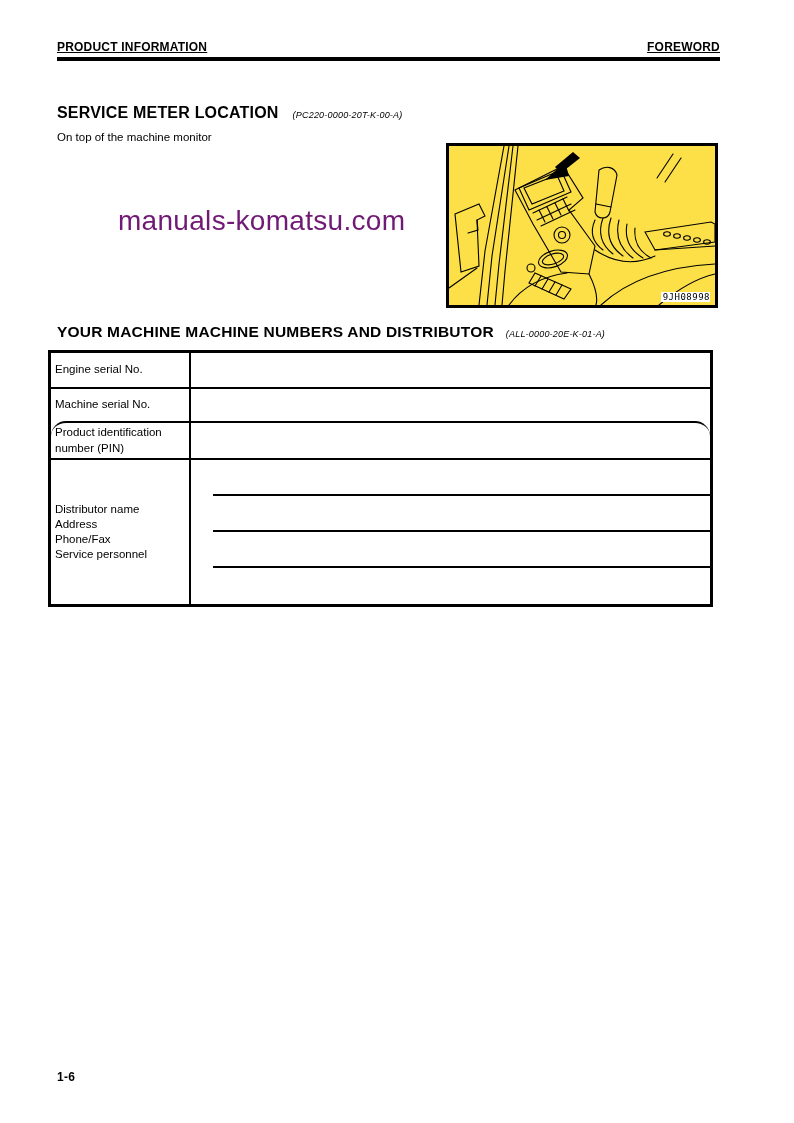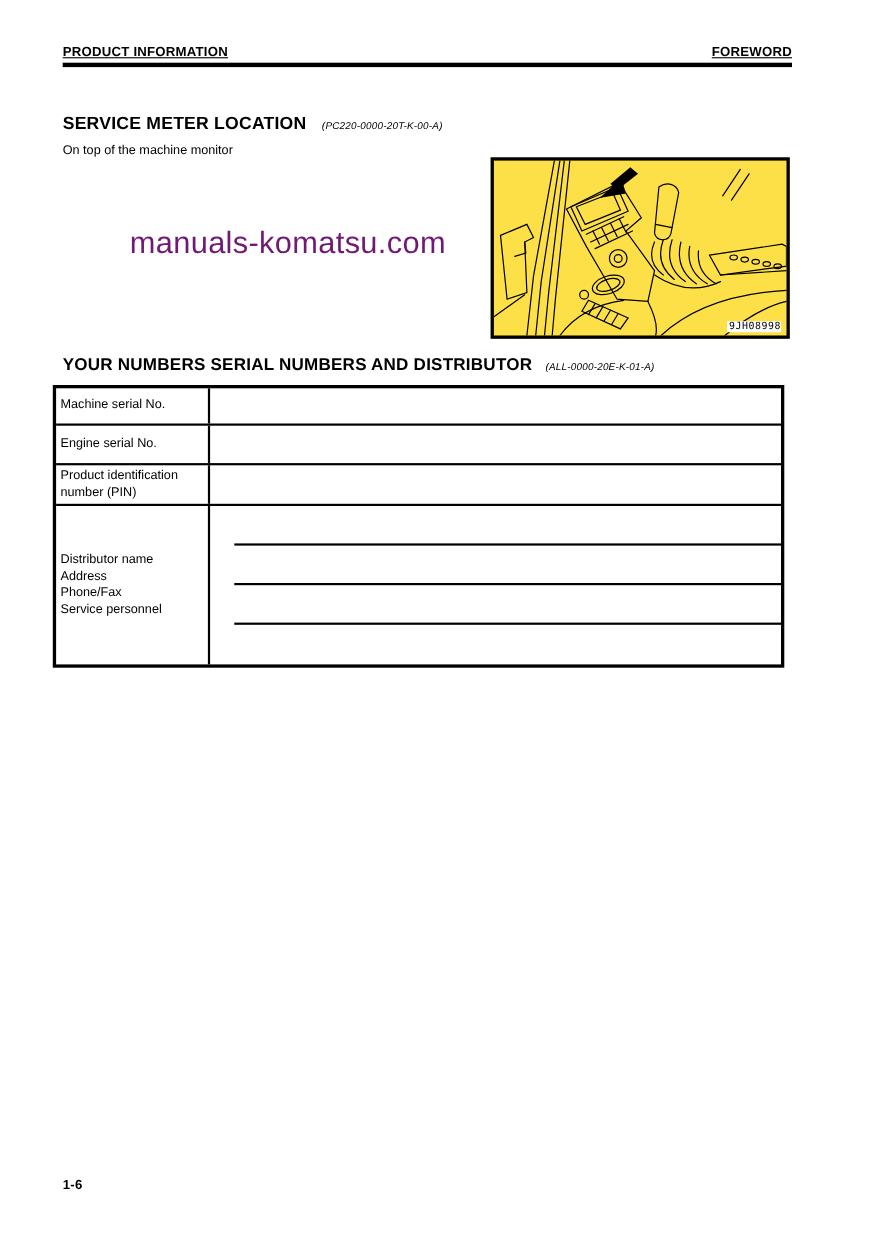--- a/index.html
+++ b/index.html
@@ -57,21 +57,21 @@
     border:3px solid #000;box-sizing:border-box;background:#fff;
   }
   .t-row{display:flex;border-top:2px solid #000;}
   .t-row:first-child{border-top:none;}
   .t-label{
     width:140px;flex:0 0 140px;border-right:2px solid #000;
     padding:2px 4px;font-size:11.5px;line-height:1.32;
     display:flex;flex-direction:column;justify-content:center;box-sizing:border-box;
   }
   .t-value{flex:1;}
-  .r1{height:32px;} .r2{height:34px;} .r3{height:35px;} .r4{height:144px;gap:22px;}
+  .r1{height:32px;} .r2{height:34px;} .r3{height:35px;border-radius:15px;} .r4{height:144px;gap:22px;}
   .sub-col{flex:1;display:flex;flex-direction:column;}
   .sub{border-top:2px solid #000;}
   .sub:first-child{border-top:none;}
   .sub.h1{height:34px;} .sub.h2{height:34px;} .sub.h3{height:34px;} .sub.h4{flex:1;}
   
   .footer{
     position:absolute;left:57px;top:1070px;
     font-size:12px;font-weight:bold;letter-spacing:.3px;
   }
 </style>
@@ -161,31 +161,31 @@
 
       <g fill="#000" stroke="none">
         <polygon points="124,6 131,12 112,27 106,21"></polygon>
         <polygon points="96,34 116,16 120,30"></polygon>
       </g>
     </svg>
     <span class="fig-label">9JH08998</span>
   </div>
 
   <div class="title-row s2">
-    <span class="sec-title">YOUR NUMBERS SERIAL NUMBERS AND DISTRIBUTOR</span>
+    <span class="sec-title">YOUR MACHINE MACHINE NUMBERS AND DISTRIBUTOR</span>
     <span class="sec-code">(ALL-0000-20E-K-01-A)</span>
   </div>
 
   <div class="serial-table">
+    <div class="t-row r2">
+      <div class="t-label">Engine serial No.</div>
+      <div class="t-value"></div>
+    </div>
     <div class="t-row r1">
       <div class="t-label">Machine serial No.</div>
-      <div class="t-value"></div>
-    </div>
-    <div class="t-row r2">
-      <div class="t-label">Engine serial No.</div>
       <div class="t-value"></div>
     </div>
     <div class="t-row r3">
       <div class="t-label">Product identification number (PIN)</div>
       <div class="t-value"></div>
     </div>
     <div class="t-row r4">
       <div class="t-label">
         <div>Distributor name</div>
         <div>Address</div>

